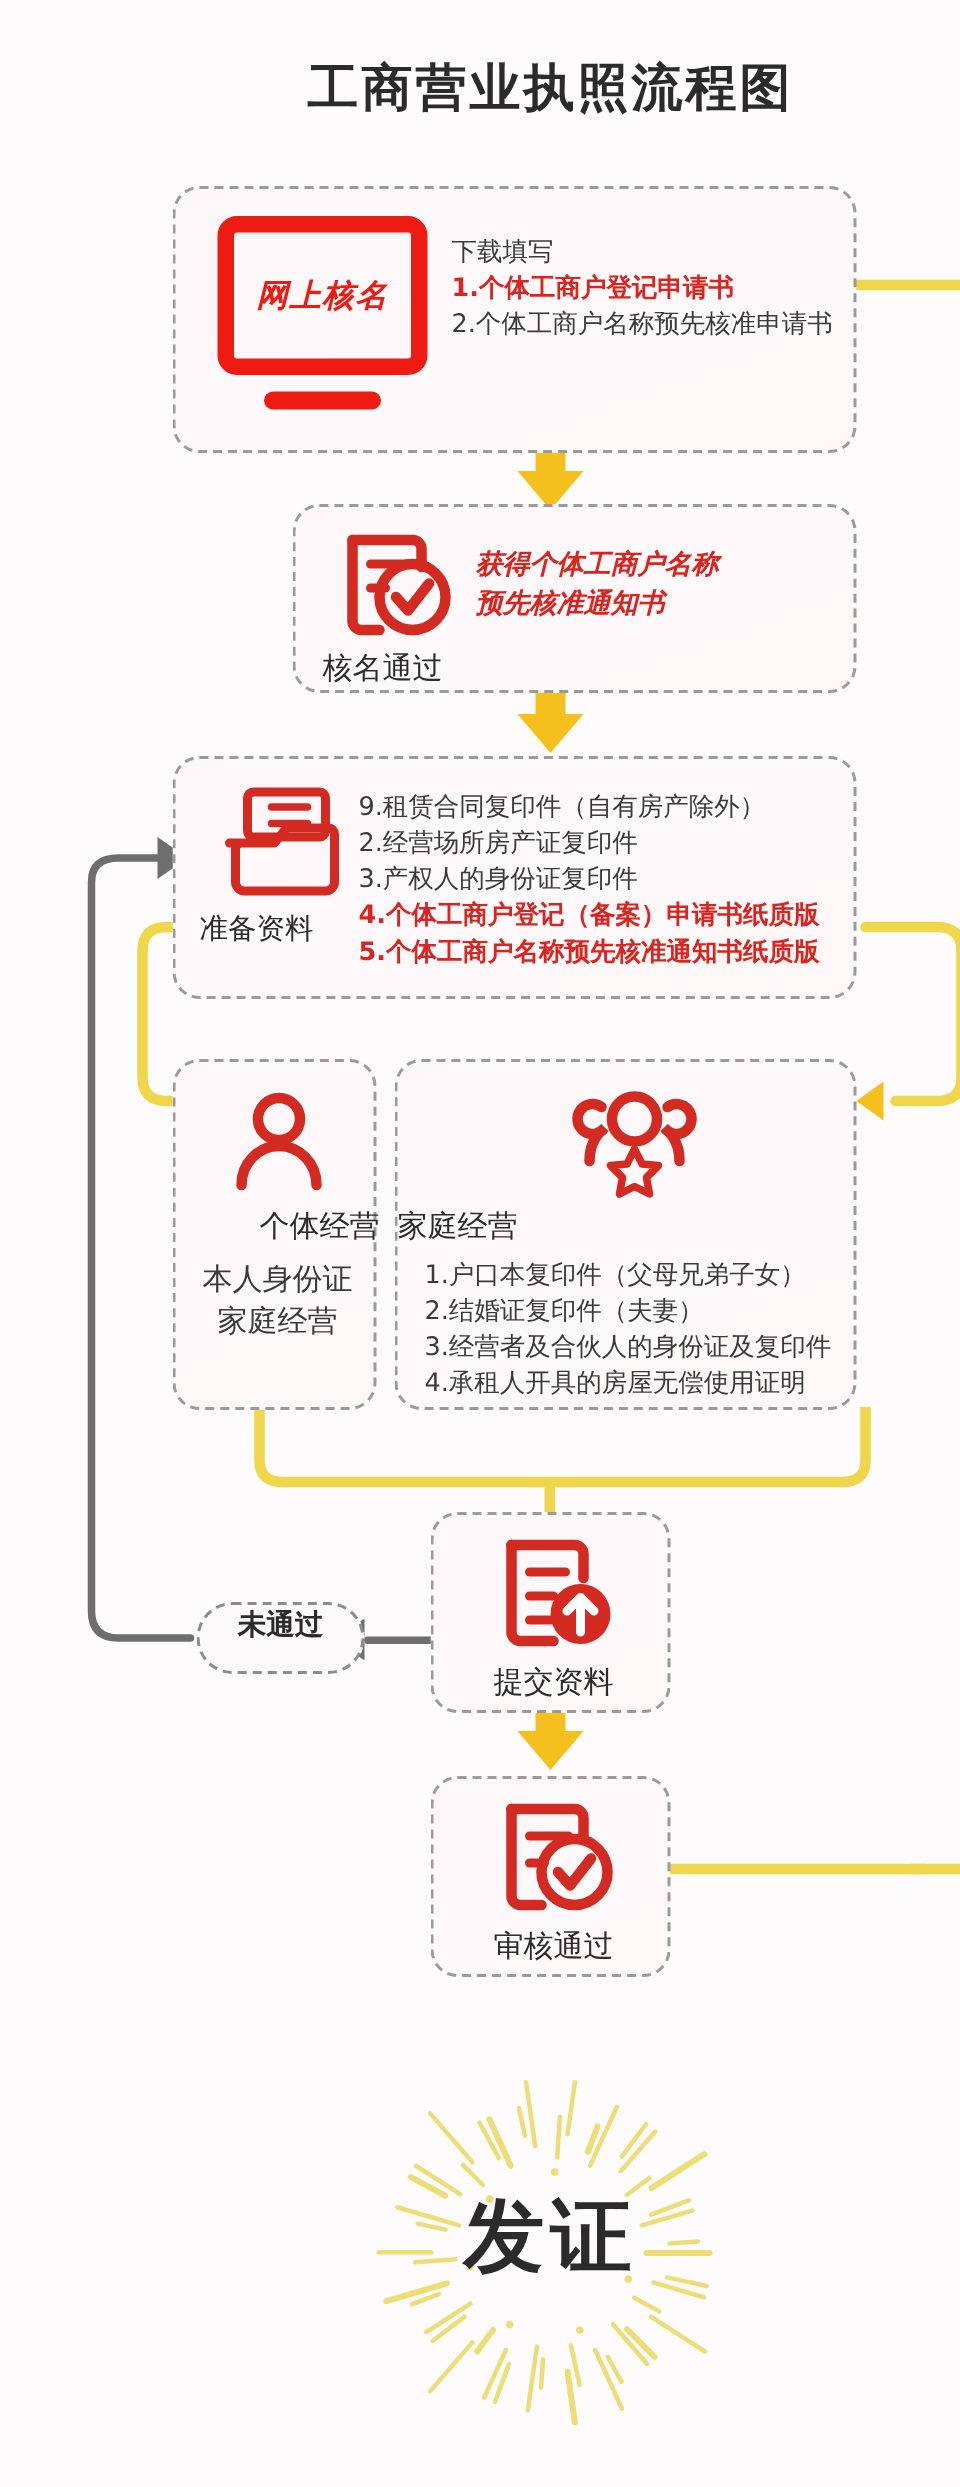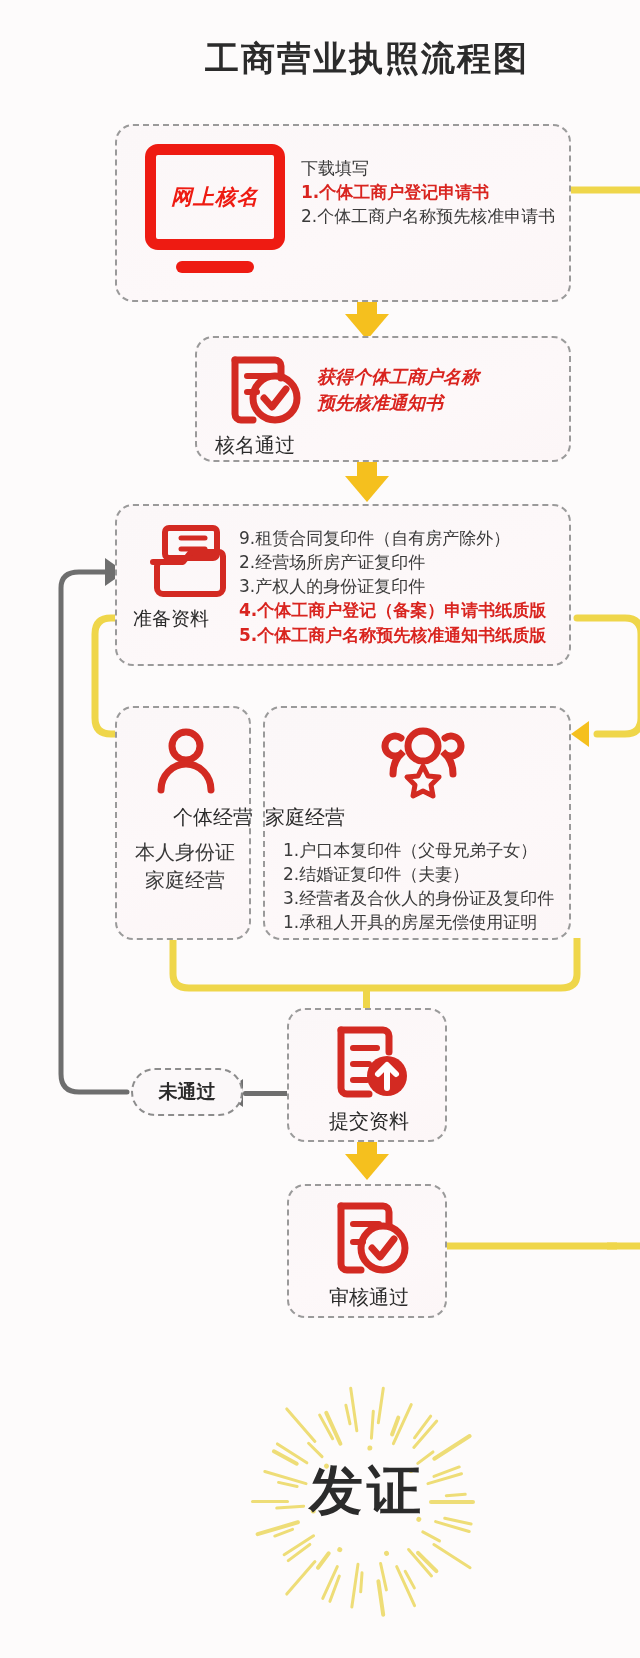--- a/index.html
+++ b/index.html
@@ -89,21 +89,21 @@
   .burst{position:absolute;left:170px;top:1370px;width:300px;height:260px;}
   .burst i{position:absolute;left:50%;top:50%;background:#EEDD77;border-radius:2px;
            transform-origin:0 50%;display:block;}
   .fazheng{
     position:absolute;left:0;top:1455px;width:640px;text-align:center;
     font-size:54px;font-weight:bold;color:#2b2b2b;letter-spacing:4px;z-index:5;
   }
 
   .pill{
     position:absolute;box-sizing:border-box;border:2px dashed #8c8c8c;
-    border-radius:24px;background:#fbf8f9;display:flex;align-items:center;
+    border-radius:24px;background:#fbf8f9;display:flex;
     justify-content:center;font-size:19px;font-weight:bold;color:#2b2b2b;
   }
 </style>
 </head>
 <body>
 
 <div class="stage">
 
   <div class="title">工商营业执照流程图</div>
 
@@ -221,21 +221,21 @@
       <circle cx="46" cy="22" r="15" fill="none" stroke="#d32a22" stroke-width="7"></circle>
       <path d="M24,14 a10,10 0 1 0 2,14 q-10,8 -10,22" fill="none" stroke="#d32a22" stroke-width="7" stroke-linecap="round"></path>
       <path d="M68,14 a10,10 0 1 1 -2,14 q10,8 10,22" fill="none" stroke="#d32a22" stroke-width="7" stroke-linecap="round"></path>
       <path d="M46,42 l5,10 l11,1 l-8,8 l2,11 l-10,-5 l-10,5 l2,-11 l-8,-8 l11,-1 z" fill="none" stroke="#d32a22" stroke-width="5" stroke-linejoin="round"></path>
     </svg>
     <div class="lbl" style="left:0;top:96px;width:308px;text-align:left;font-size:20px;">家庭经营</div>
     <div class="txt" style="left:18px;top:130px;font-size:17px;">
       <div class="gray">1.户口本复印件（父母兄弟子女）</div>
       <div class="gray">2.结婚证复印件（夫妻）</div>
       <div class="gray">3.经营者及合伙人的身份证及复印件</div>
-      <div class="gray">1.承租人开具的房屋无偿使用证明</div>
+      <div class="gray">4.承租人开具的房屋无偿使用证明</div>
     </div>
   </div>
 
   <div class="pill" style="left:84px;top:1068px;width:112px;height:48px;">
     <span>未通过</span>
   </div>
 
   <div class="card" style="left:240px;top:1184px;width:160px;height:134px;">
     <svg style="position:absolute;left:40px;top:12px;width:84px;height:80px;" viewBox="0 0 84 80">
       <path d="M12,8 h42 a6,6 0 0 1 6,6 v14" fill="none" stroke="#d32a22" stroke-width="7" stroke-linecap="round"></path>

